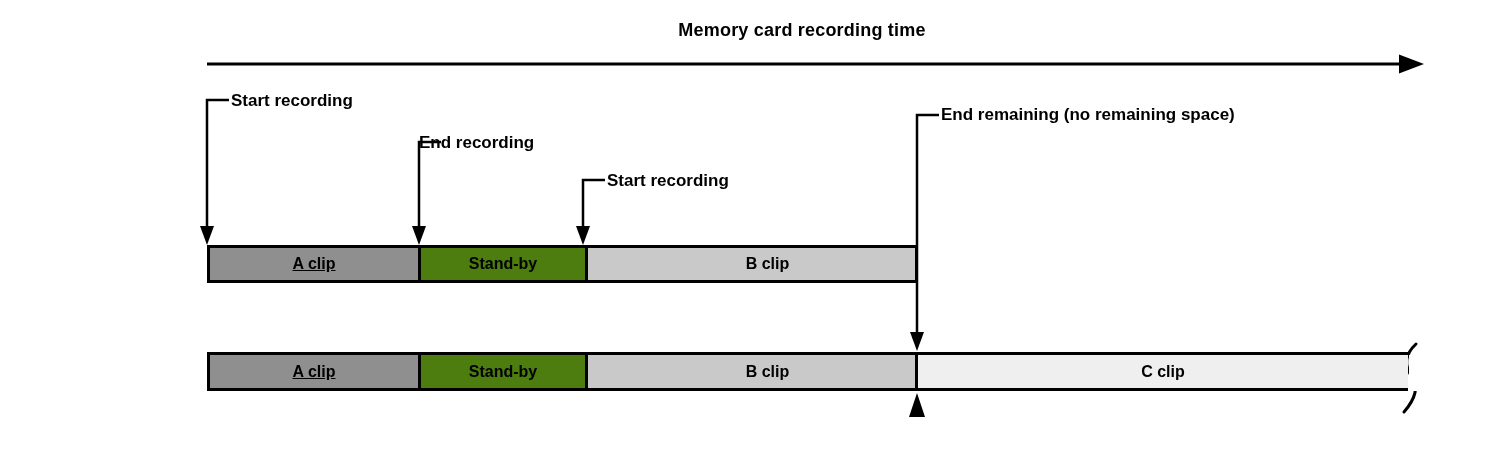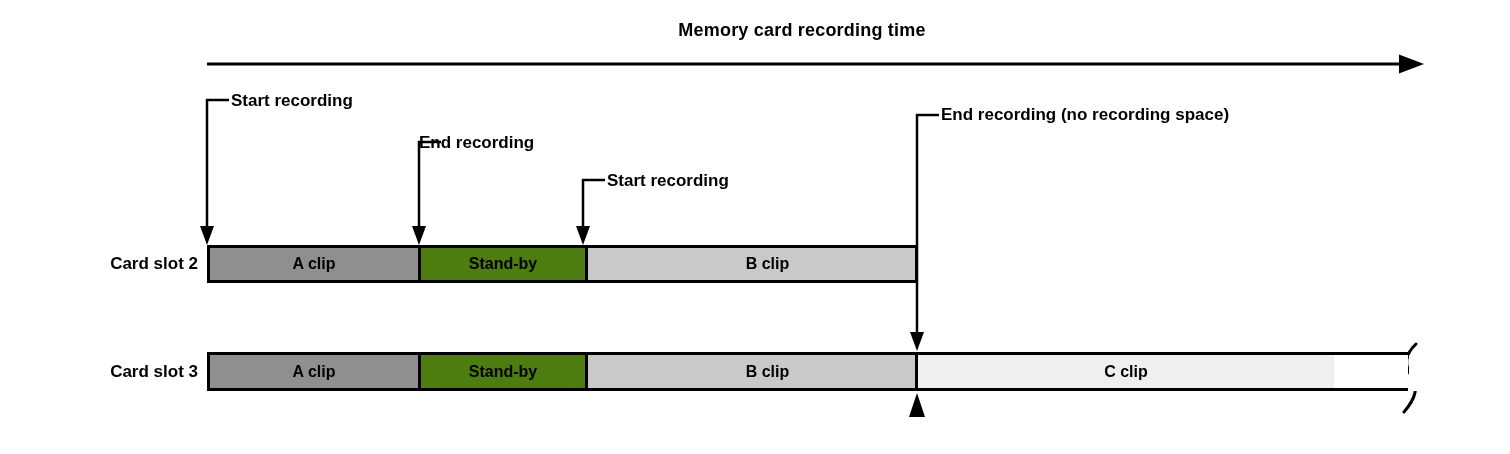--- a/index.html
+++ b/index.html
@@ -63,29 +63,29 @@
     flex: 0 0 auto;
     display: flex;
     align-items: center;
     justify-content: center;
     font-size: 16px;
     font-weight: 700;
     border-left: 3px solid #000;
     overflow: hidden;
     white-space: nowrap;
   }
-  .seg:first-child { border-left: none; }
+  .seg:first-child { border-left: none; text-decoration: underline; }
   .seg-a       { background: #8f8f8f; }
   .seg-standby { background: #4d7c0f; }
   .seg-b       { background: #c9c9c9; }
   .seg-c       { background: #efefef; }
   .w-a  { width: 208px; }
   .w-sb { width: 167px; }
   .w-b  { width: 330px; padding-left: 32px; }
-  .w-c  { width: 419px; text-align: center; }
+  .w-c  { width: 493px; text-align: center; }
 </style>
 </head>
 <body>
 
 <div class="stage">
 
   <div class="title">Memory card recording time</div>
 
   <svg class="overlay" width="1510" height="454" viewBox="0 0 1510 454" xmlns="http://www.w3.org/2000/svg">
 
@@ -120,30 +120,28 @@
 
     <g>
       <path d="M1416,344 C1403,356 1405,367 1412,377 C1419,387 1416,398 1404,412" fill="none" stroke="#000" stroke-width="3" stroke-linecap="round"></path>
       <rect x="1409" y="355" width="14" height="36" fill="#fff" stroke="none"></rect>
     </g>
   </svg>
 
   <div class="ann ann-start1">Start recording</div>
   <div class="ann ann-end1">End recording</div>
   <div class="ann ann-start2">Start recording</div>
-  <div class="ann ann-end2">End recording (no recording space)</div>
+  <div class="ann ann-end2">End remaining (no remaining space)</div>
 
-  <div class="row-label row-label-slot2">Card slot 2</div>
   <div class="bar bar-slot2">
     <div class="seg seg-a w-a">A clip</div>
     <div class="seg seg-standby w-sb">Stand-by</div>
     <div class="seg seg-b w-b">B clip</div>
   </div>
 
-  <div class="row-label row-label-slot3">Card slot 3</div>
   <div class="bar bar-slot3">
     <div class="seg seg-a w-a">A clip</div>
     <div class="seg seg-standby w-sb">Stand-by</div>
     <div class="seg seg-b w-b">B clip</div>
     <div class="seg seg-c w-c">C clip</div>
   </div>
 
 </div>
 
 </body></html>

